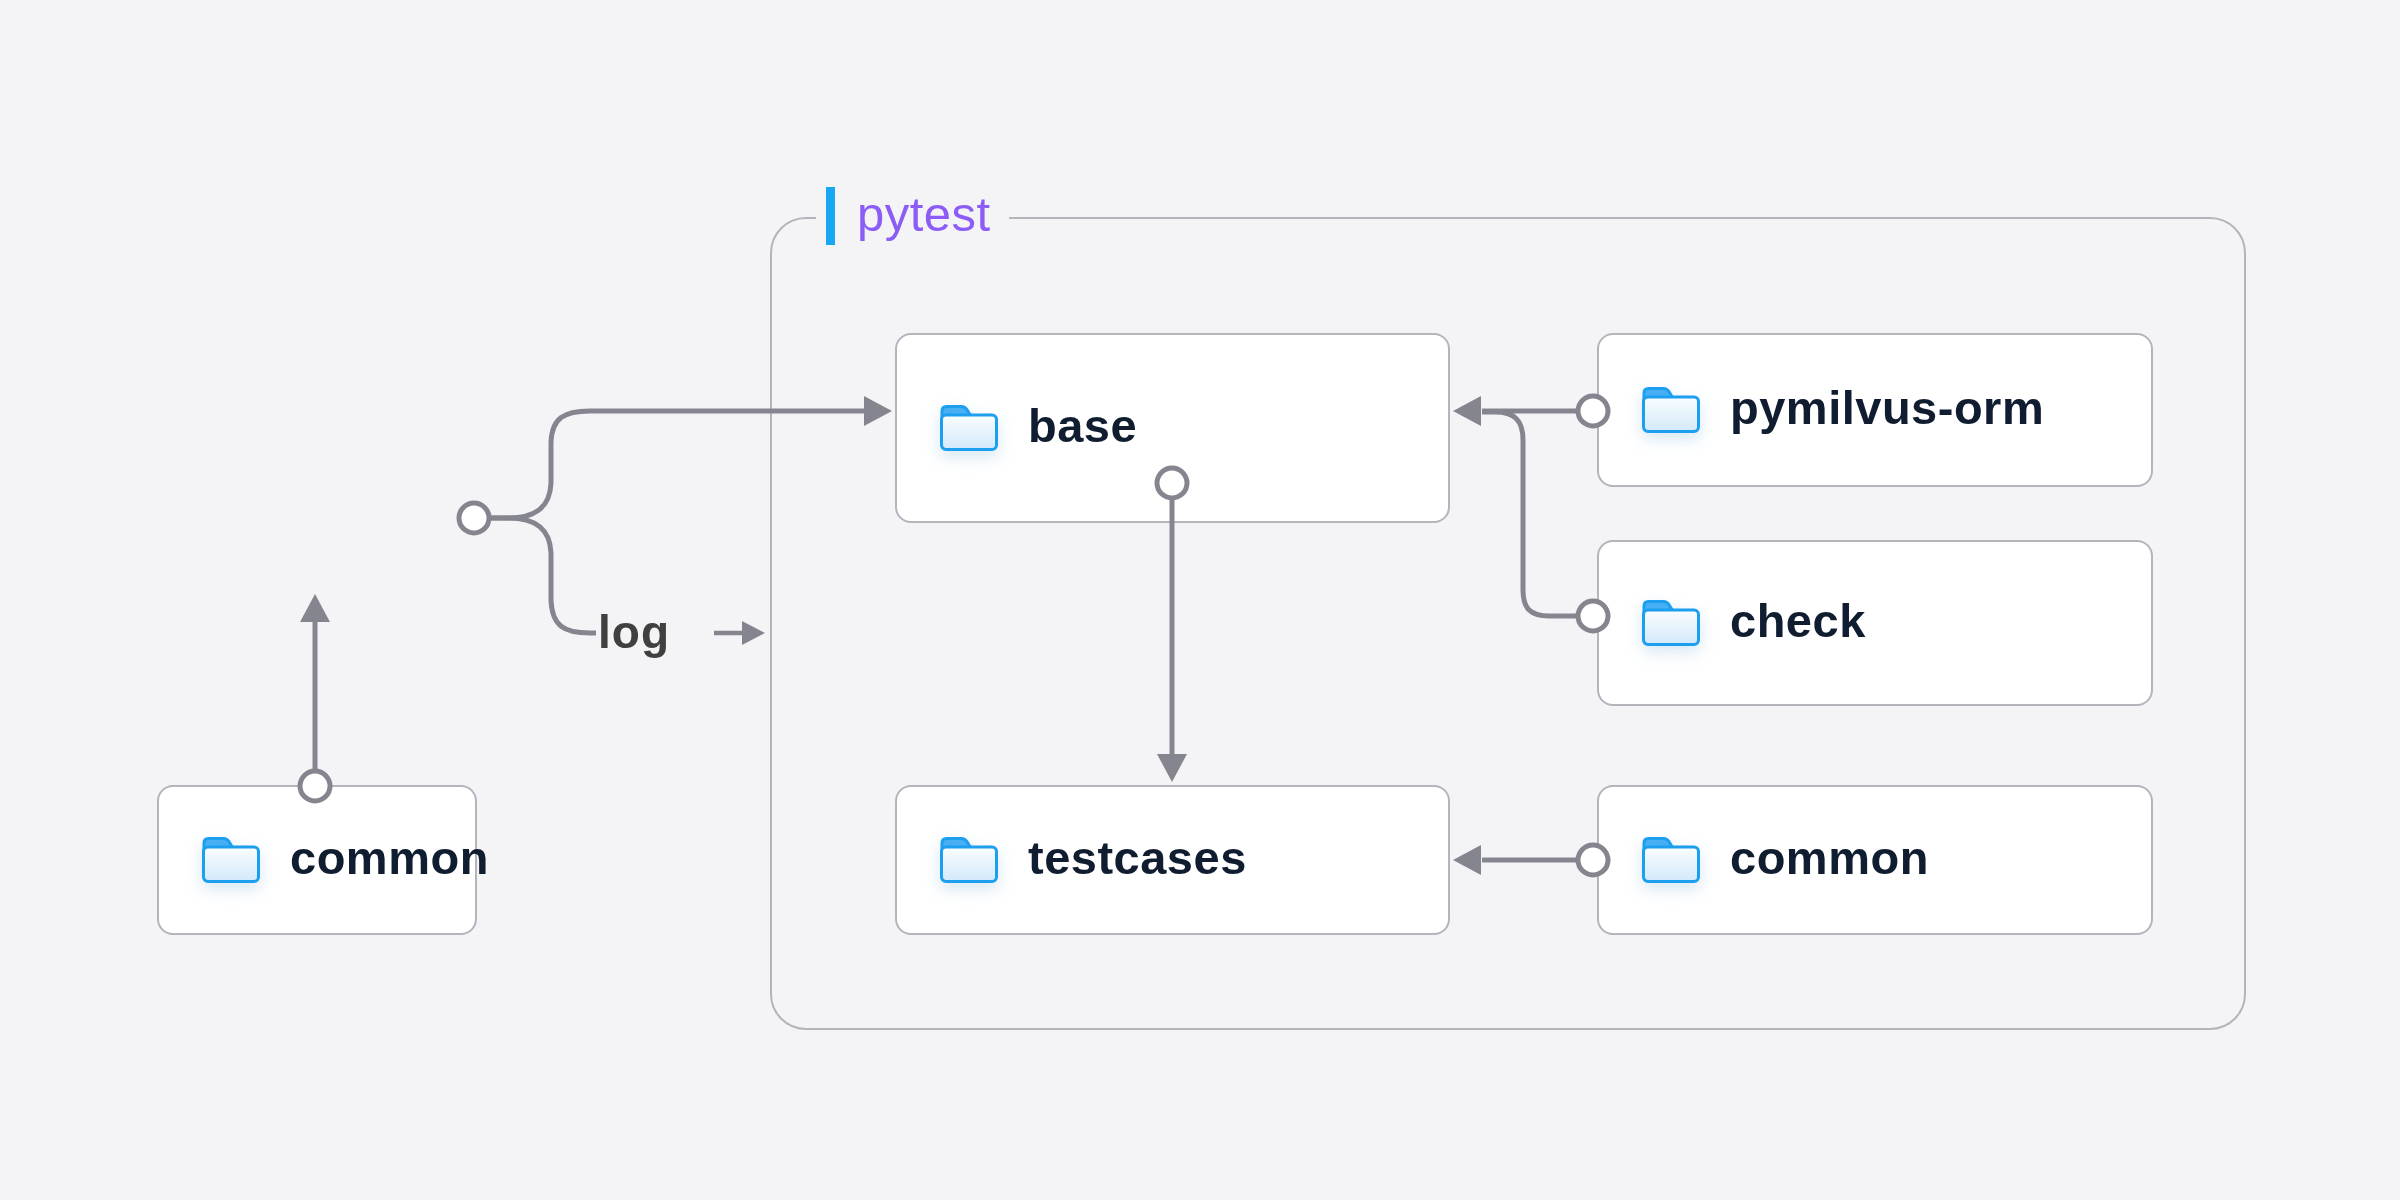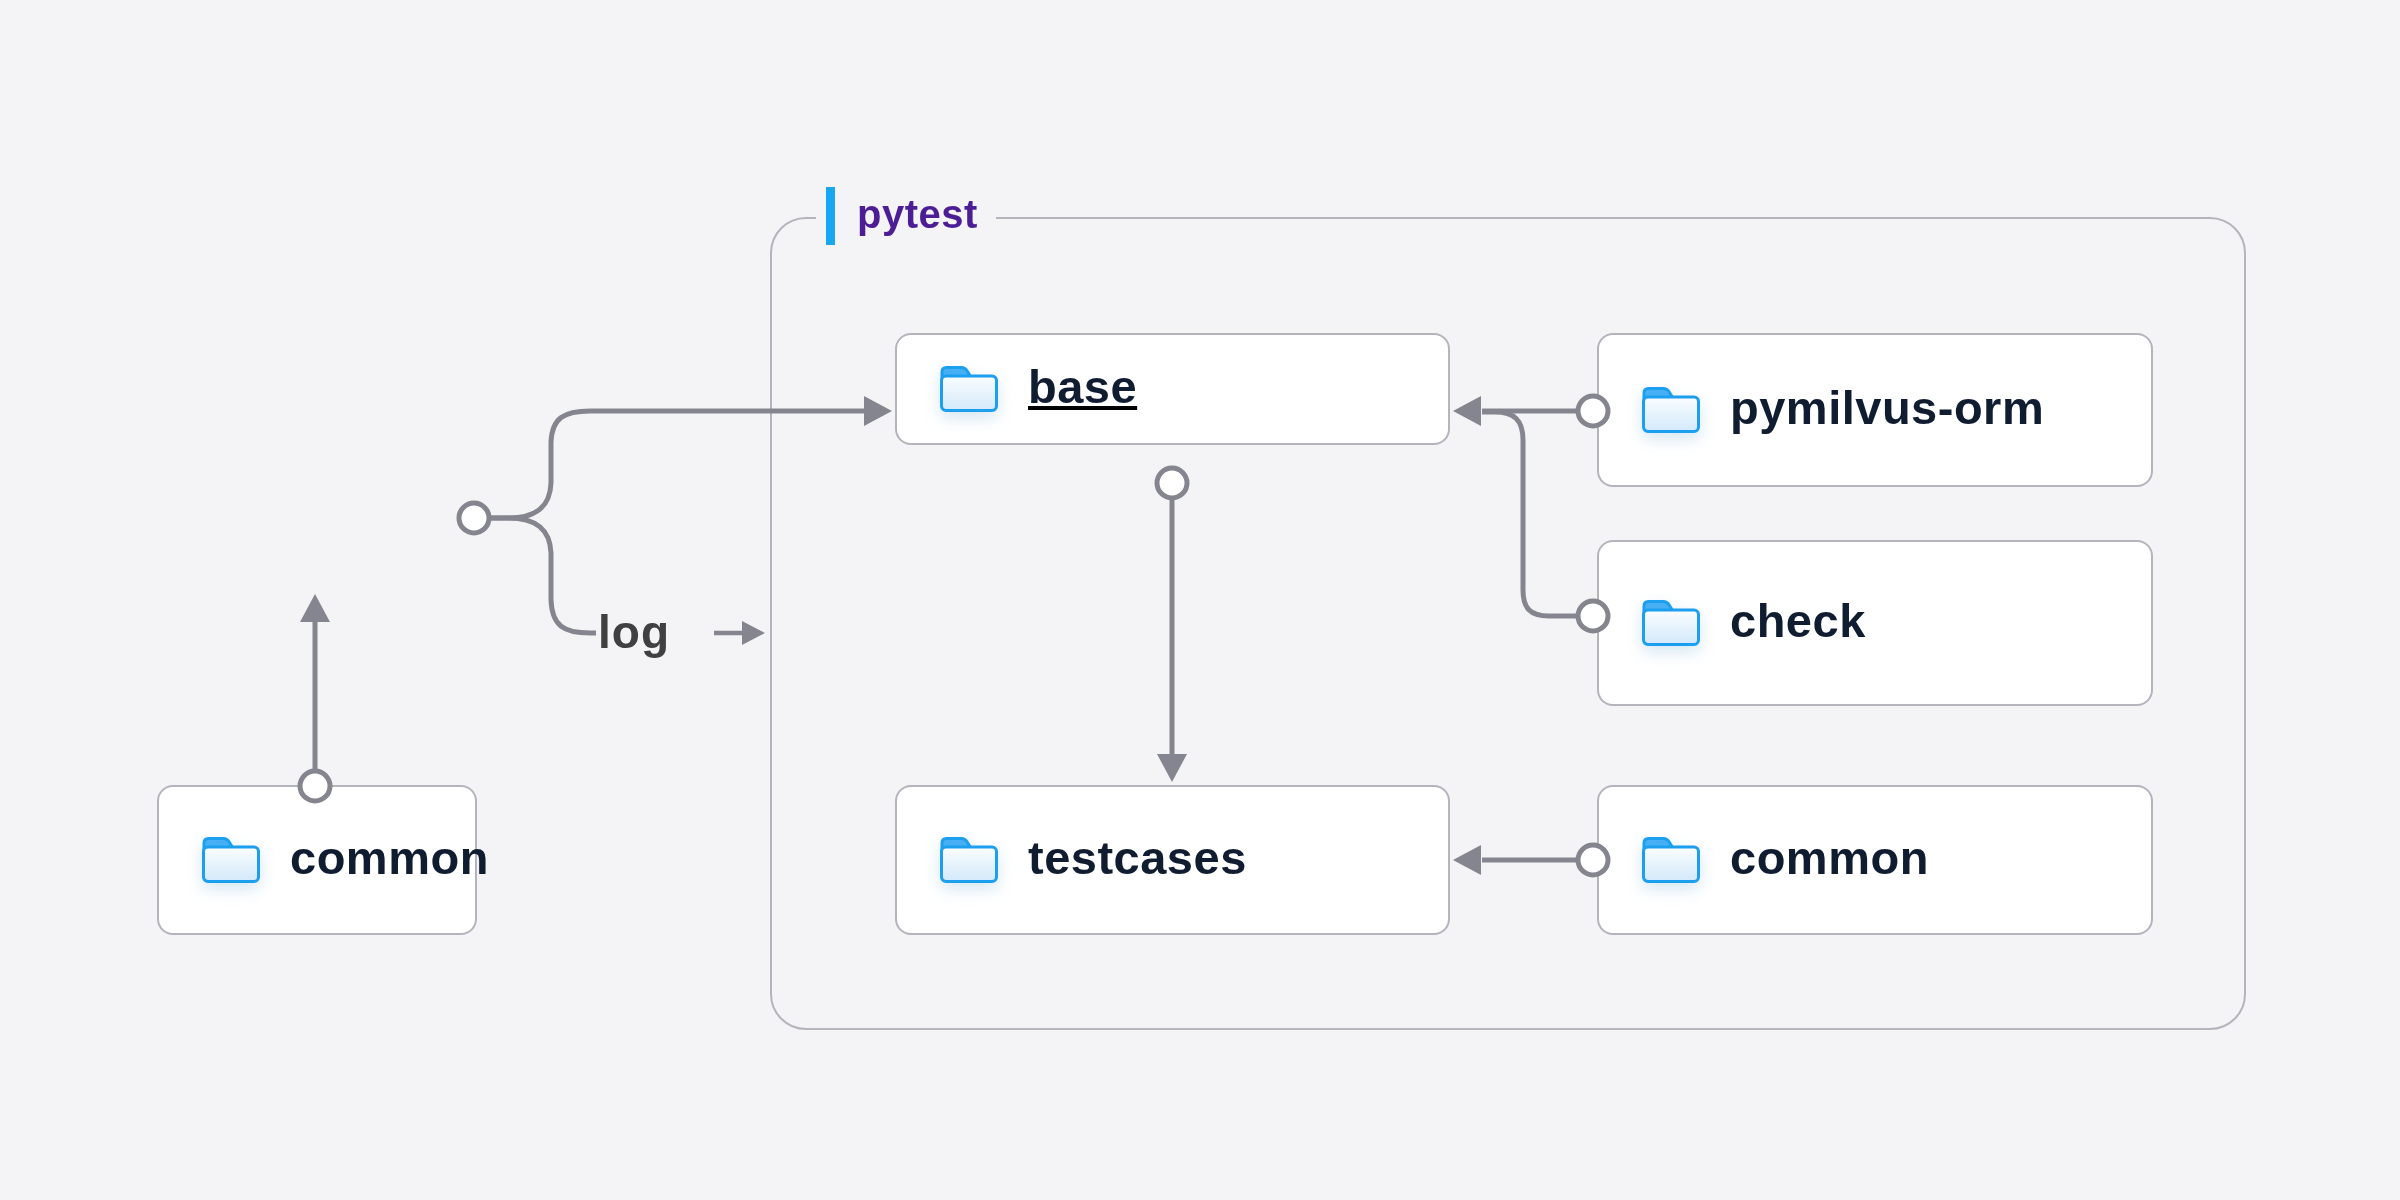--- a/index.html
+++ b/index.html
@@ -14,36 +14,36 @@
     border:2.5px solid #b4b4bd;border-radius:36px;background:transparent;
     box-sizing:border-box;
   }
   .group-label{
     position:absolute;left:816px;top:184px;height:64px;
     display:flex;align-items:center;gap:22px;
     background:#f4f4f6;padding:0 18px 0 10px;z-index:5;
   }
   .group-label .bar{width:9px;height:58px;background:#18a8f3;}
   .group-label .txt{
-    font-size:40px;font-weight:700;color:#4c1d95;letter-spacing:.5px;
+    font-size:49px;font-weight:400;color:#8b5cf6;letter-spacing:.5px;
     line-height:1;padding-bottom:4px;
   }
   
   .node{
     position:absolute;box-sizing:border-box;
     background:#ffffff;border:2.5px solid #b4b4bd;border-radius:16px;
     display:flex;align-items:center;padding-left:40px;gap:27px;z-index:2;
   }
   .node .label{
     font-size:47px;font-weight:700;color:#101d31;letter-spacing:.5px;
     line-height:1;padding-bottom:6px;
   }
   .node-utils    {left:157px; top:443px; width:320px; height:150px;}
   .node-config   {left:157px; top:785px; width:320px; height:150px;}
-  .node-base     {left:895px; top:333px; width:555px; height:112px;text-decoration:underline;}
+  .node-base     {left:895px; top:333px; width:555px; height:190px;}
   .node-testcases{left:895px; top:785px; width:555px; height:150px;text-align:right;}
   .node-pymilvus {left:1597px;top:333px; width:556px; height:154px;}
   .node-check    {left:1597px;top:540px; width:556px; height:166px;}
   .node-common   {left:1597px;top:785px; width:556px; height:150px;}
   .folder{flex:0 0 auto;filter:drop-shadow(0 6px 8px rgba(30,120,190,.18));}
   
   #edges{position:absolute;left:0;top:0;z-index:3;pointer-events:none;}
   
   .log-label{
     position:absolute;left:598px;top:601px;height:62px;z-index:4;

